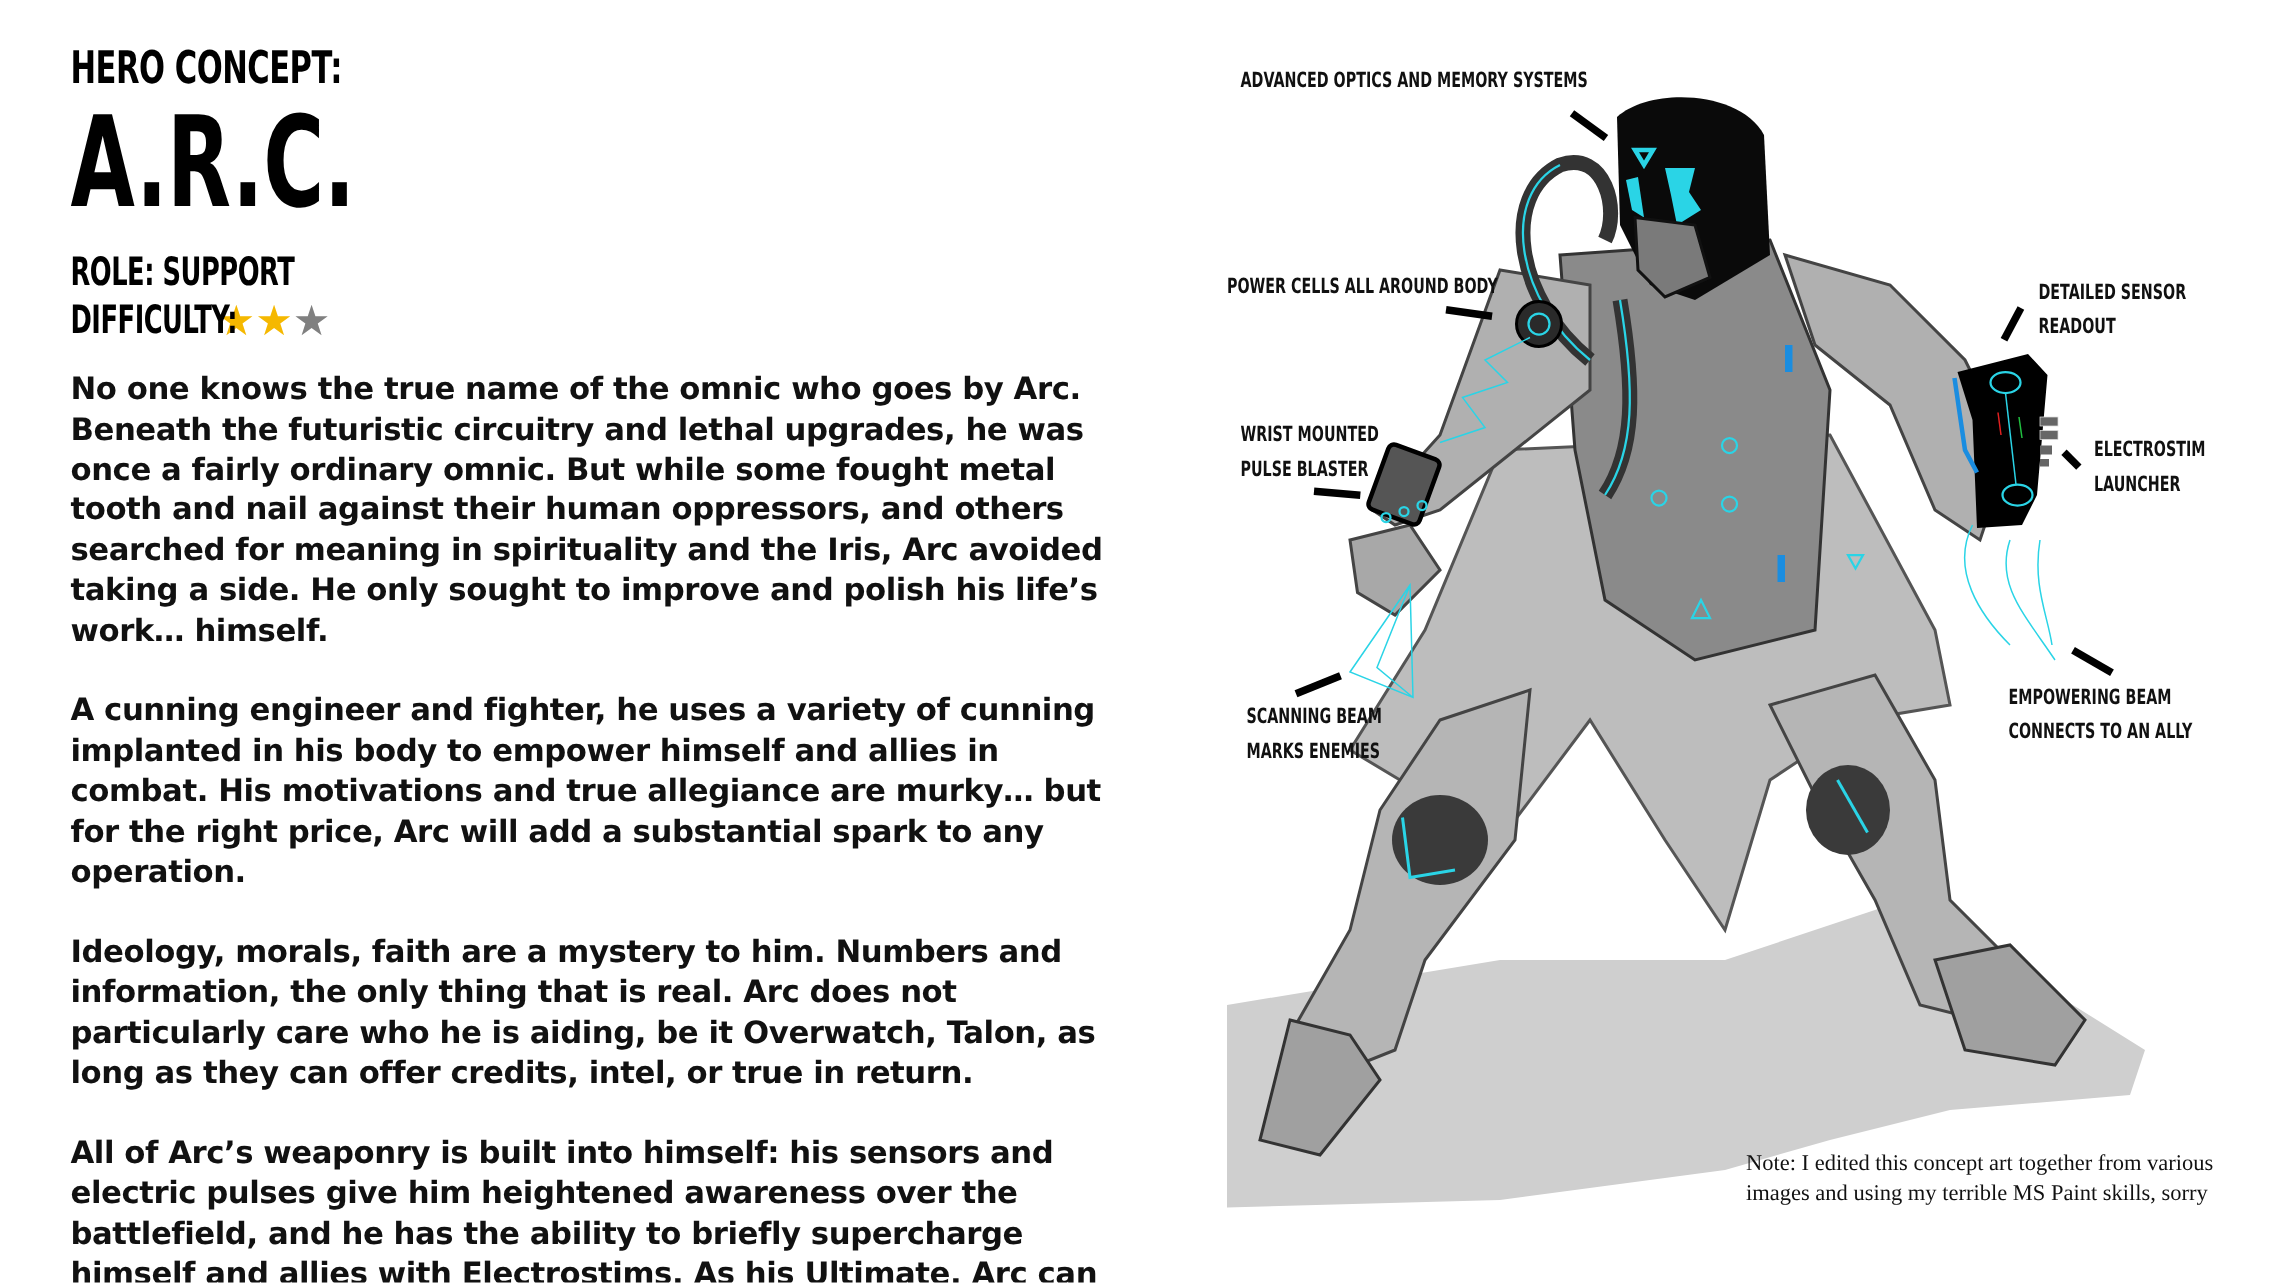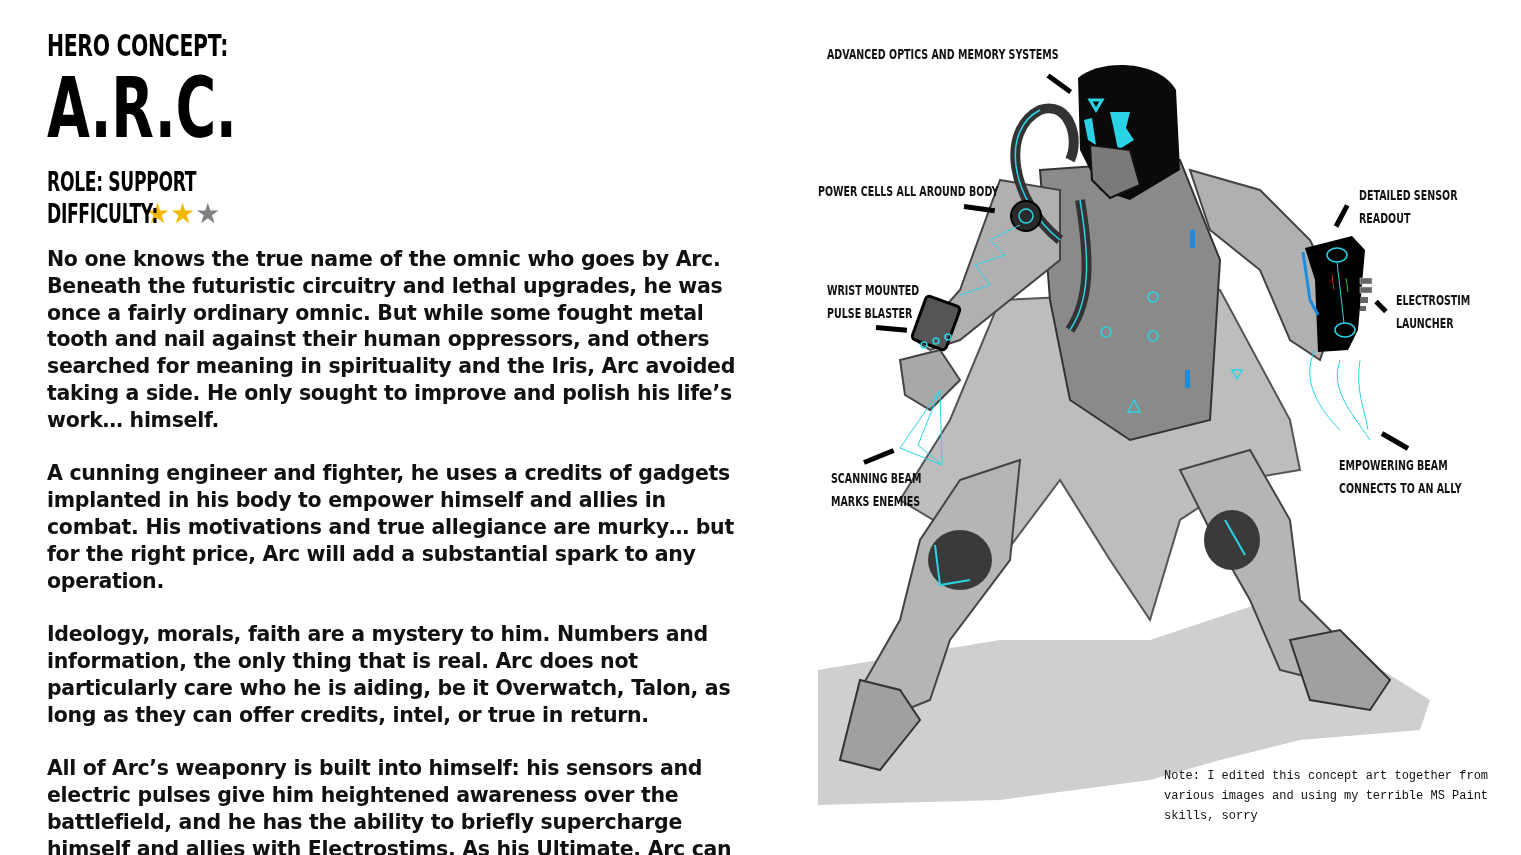--- a/index.html
+++ b/index.html
@@ -17,41 +17,41 @@
     .star { font-size: 28px; line-height: 1; }
 
     .body-text { position: absolute; top: 246px; width: 690px; font-size: 20.5px; line-height: 26.8px; font-weight: bold; letter-spacing: -0.3px; }
     .body-text p { margin: 0 0 26.8px 0; }
 
     
     .art { position: absolute; left: 800px; top: 30px; width: 721px; height: 800px; }
     .callout { position: absolute; font-family: "DejaVu Sans", sans-serif; font-weight: bold; font-size: 14px; line-height: 23px; text-transform: uppercase; color: #111; transform: scaleX(0.68); transform-origin: left top; white-space: nowrap; }
     .leader { position: absolute; height: 5px; background: #000; transform-origin: left center; }
 
-    .note { position: absolute; left: 1164px; top: 766px; width: 340px; font-family: Liberation Mono, monospace; font-size: 12px; line-height: 20px; color: #111; }
+    .note { position: absolute; left: 1164px; top: 766px; width: 340px; font-family: Liberation Serif, serif; font-size: 15px; line-height: 20px; color: #111; }
   </style>
 </head>
 <body>
 
 <div class="left">
   <div class="hdr concept">HERO CONCEPT:</div>
   <div class="hdr title">A.R.C.</div>
   <div class="hdr role">ROLE: SUPPORT</div>
   <div class="diffrow">
     <span class="hdr diff">DIFFICULTY:</span>
     <span class="stars">
       <span class="star" style="color:#f5b800">★</span>
       <span class="star" style="color:#f5b800">★</span>
       <span class="star" style="color:#808080">★</span>
     </span>
   </div>
 
   <div class="body-text">
     <p>No one knows the true name of the omnic who goes by Arc. Beneath the futuristic circuitry and lethal upgrades, he was once a fairly ordinary omnic. But while some fought metal tooth and nail against their human oppressors, and others searched for meaning in spirituality and the Iris, Arc avoided taking a side. He only sought to improve and polish his life’s work… himself.</p>
-    <p>A cunning engineer and fighter, he uses a credits of gadgets implanted in his body to empower himself and allies in combat. His motivations and true allegiance are murky… but for the right price, Arc will add a substantial spark to any operation.</p>
+    <p>A cunning engineer and fighter, he uses a variety of cunning implanted in his body to empower himself and allies in combat. His motivations and true allegiance are murky… but for the right price, Arc will add a substantial spark to any operation.</p>
     <p>Ideology, morals, faith are a mystery to him. Numbers and information, the only thing that is real. Arc does not particularly care who he is aiding, be it Overwatch, Talon, as long as they can offer credits, intel, or true in return.</p>
     <p>All of Arc’s weaponry is built into himself: his sensors and electric pulses give him heightened awareness over the battlefield, and he has the ability to briefly supercharge himself and allies with Electrostims. As his Ultimate, Arc can overload his power cells and boost all allies in an area at once.</p>
   </div>
 </div>
 
 <svg class="art" viewBox="800 30 721 800" width="721" height="800" xmlns="http://www.w3.org/2000/svg">
 
   <path d="M818 670 L1000 640 L1150 640 L1270 600 L1430 700 L1420 730 L1300 740 L1220 760 L1150 780 L1000 800 L818 805 Z" fill="#cfcfcf"></path>
 
   <path d="M1000 300 L1220 290 L1290 420 L1300 470 L1240 480 L1180 520 L1150 620 L1110 560 L1060 480 L1000 560 L900 500 L950 420 Z" fill="#bdbdbd" stroke="#555" stroke-width="2"></path>

